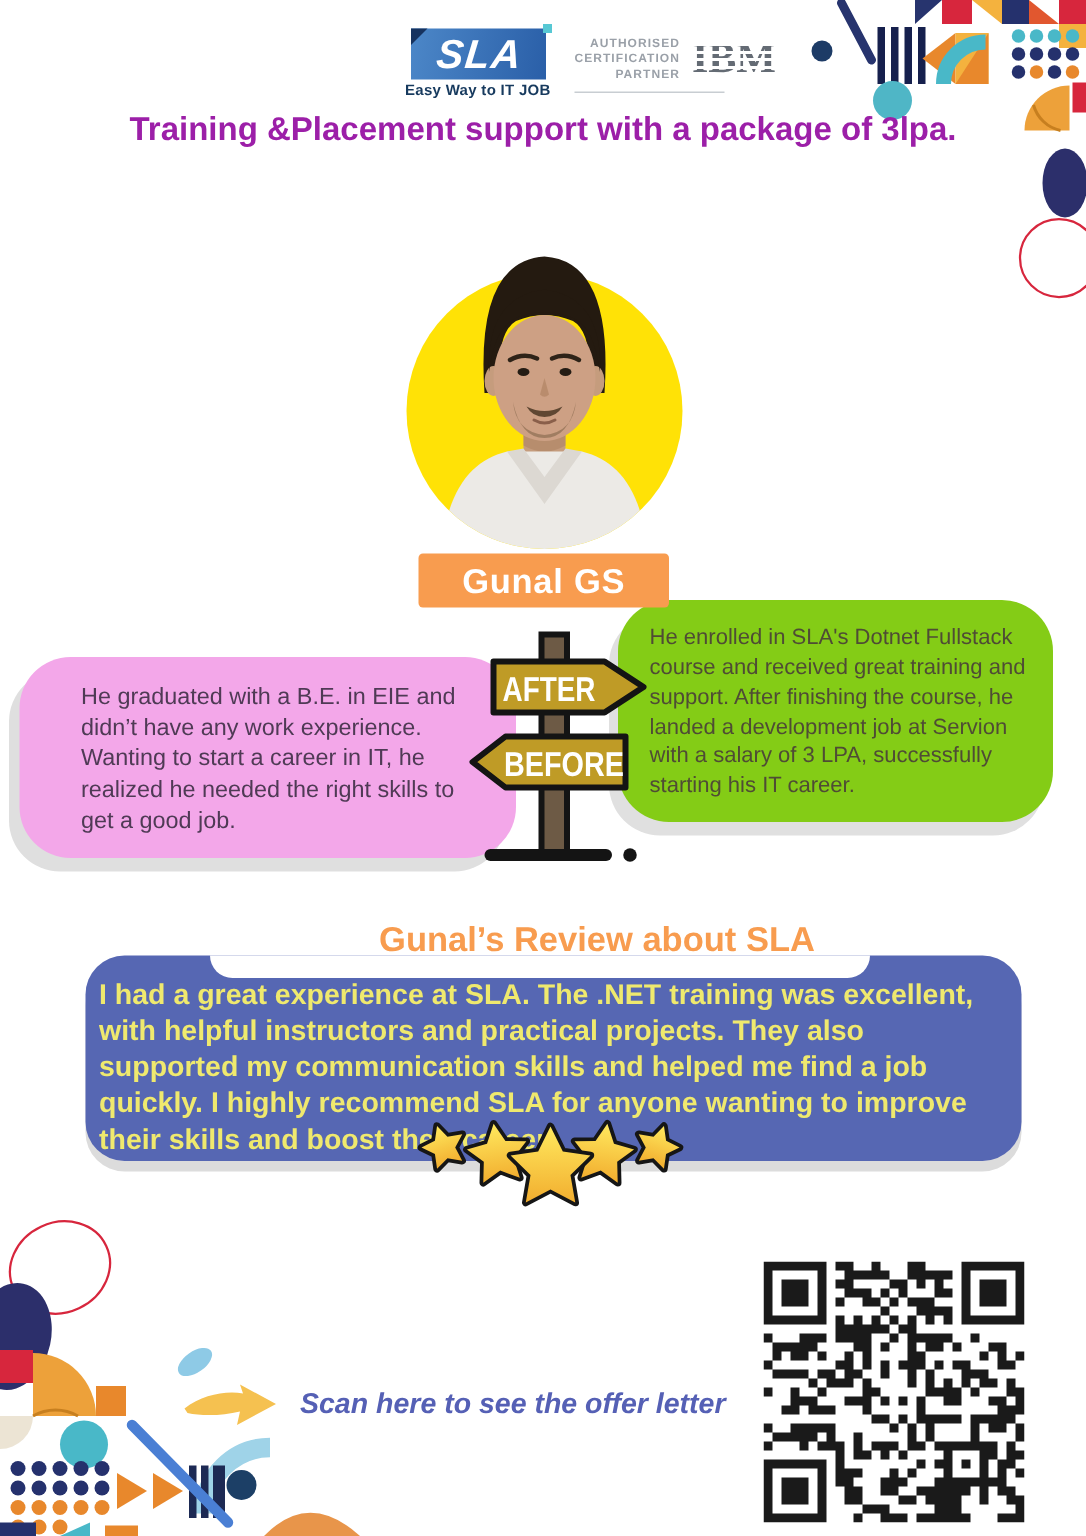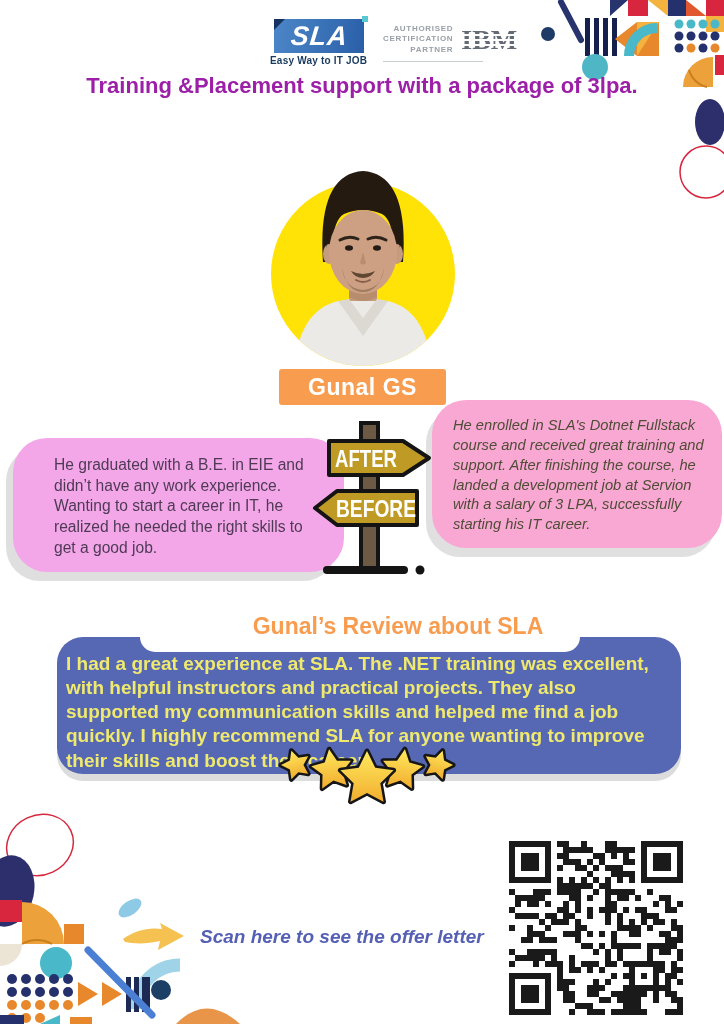--- a/index.html
+++ b/index.html
@@ -28,21 +28,21 @@
 
   
   .portrait{left:268px;top:160px;z-index:3;}
   .name-tag{left:279px;top:330px;width:167px;height:36px;background:#f89c4f;border-radius:3px;z-index:4;
             display:flex;align-items:center;justify-content:center;color:#ffffff;font-weight:700;font-size:23px;letter-spacing:.5px;margin-top:39px;}
 
   
   .bubble{border-radius:34px;z-index:2;}
   .bubble-before{left:13px;top:438px;width:311px;height:134px;background:#f3a7e9;box-shadow:-7px 9px 0 #dfdfdf;padding-left:20px;}
   .bubble-before .bubble-text{padding:17px 18px 0 21px;font-size:15.6px;line-height:1.33;font-weight:500;color:#4f3a55;}
-  .bubble-after{left:432px;top:400px;width:290px;height:148px;background:#f9a8d4;box-shadow:-6px 9px 0 #e0e0e0;font-style:italic;}
+  .bubble-after{left:412px;top:400px;width:290px;height:148px;background:#84cc16;box-shadow:-6px 9px 0 #e0e0e0;}
   .bubble-after .bubble-text{padding:16px 8px 0 21px;font-size:14.7px;line-height:1.35;font-weight:500;color:#4f4c35;}
   .signpost{left:307px;top:419px;z-index:3;}
 
   
   .review-heading{left:0;top:613px;width:724px;text-align:center;color:#f89c4f;font-weight:800;font-size:23px;z-index:6;margin-left:36px;}
   .review-box{left:57px;top:637px;width:624px;height:137px;background:#5667b3;border-radius:26px;box-shadow:0 7px 0 #dcdcdc;z-index:2;}
   .review-notch{left:140px;top:637px;width:440px;height:15px;background:#ffffff;border-radius:0 0 16px 16px;z-index:3;}
   .review-text{left:66px;top:652px;width:600px;color:#efe96e;font-weight:600;font-size:19px;line-height:1.27;z-index:4;}
   .stars{left:272px;top:738px;z-index:5;}
 

